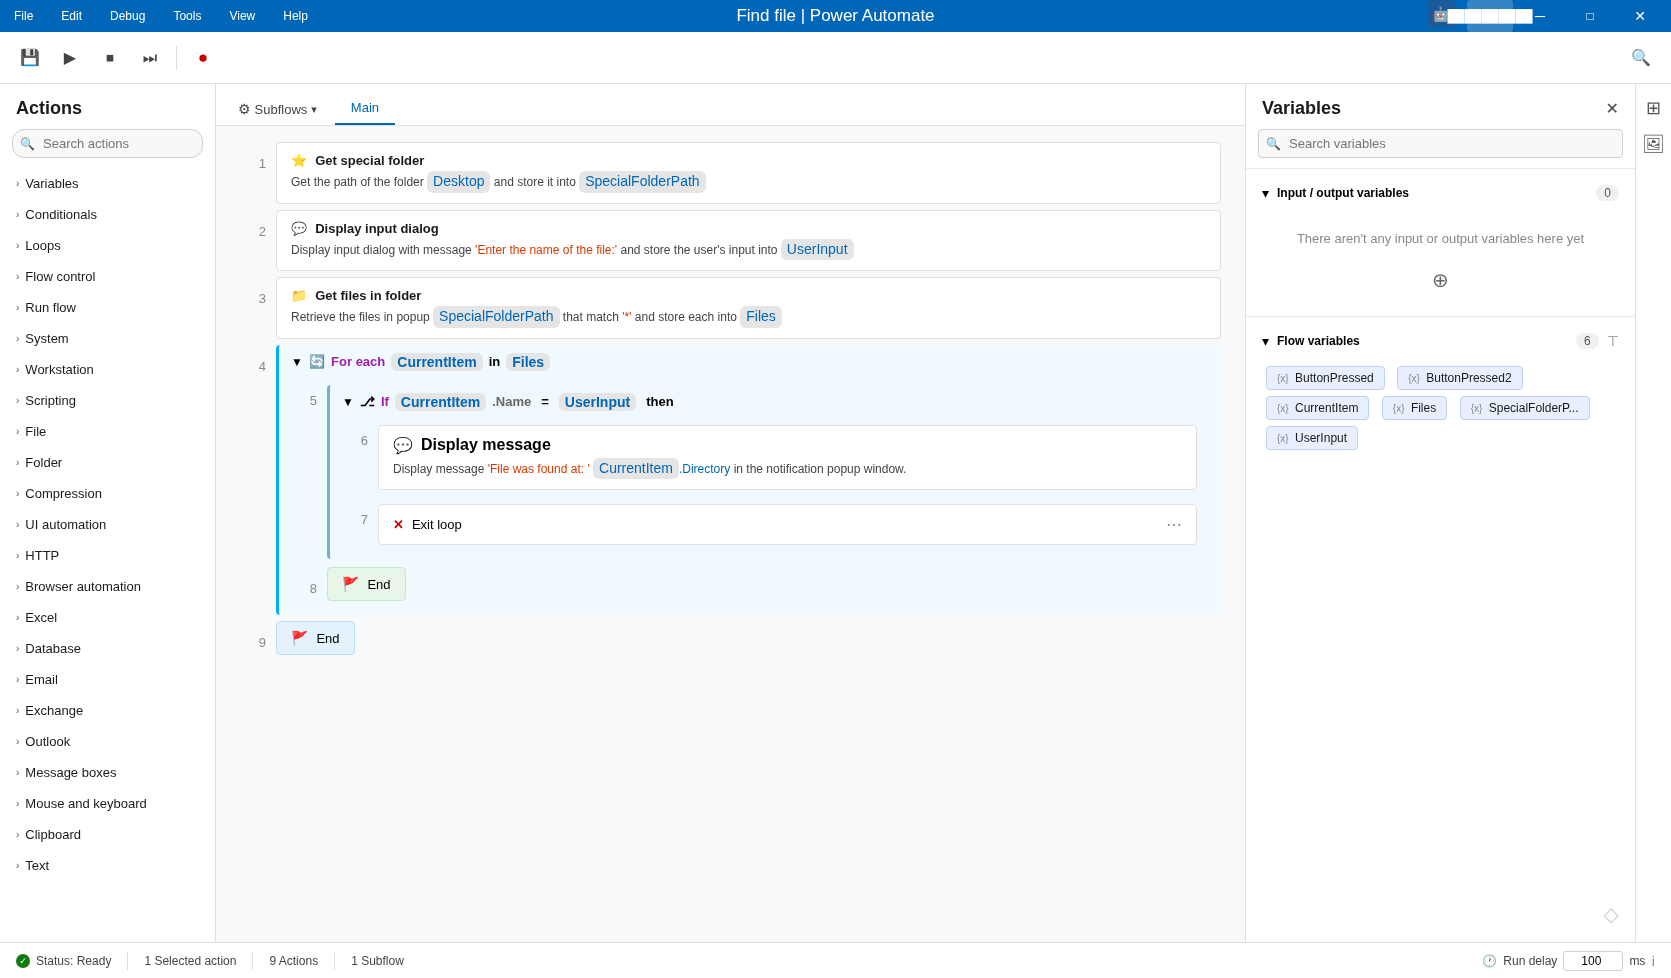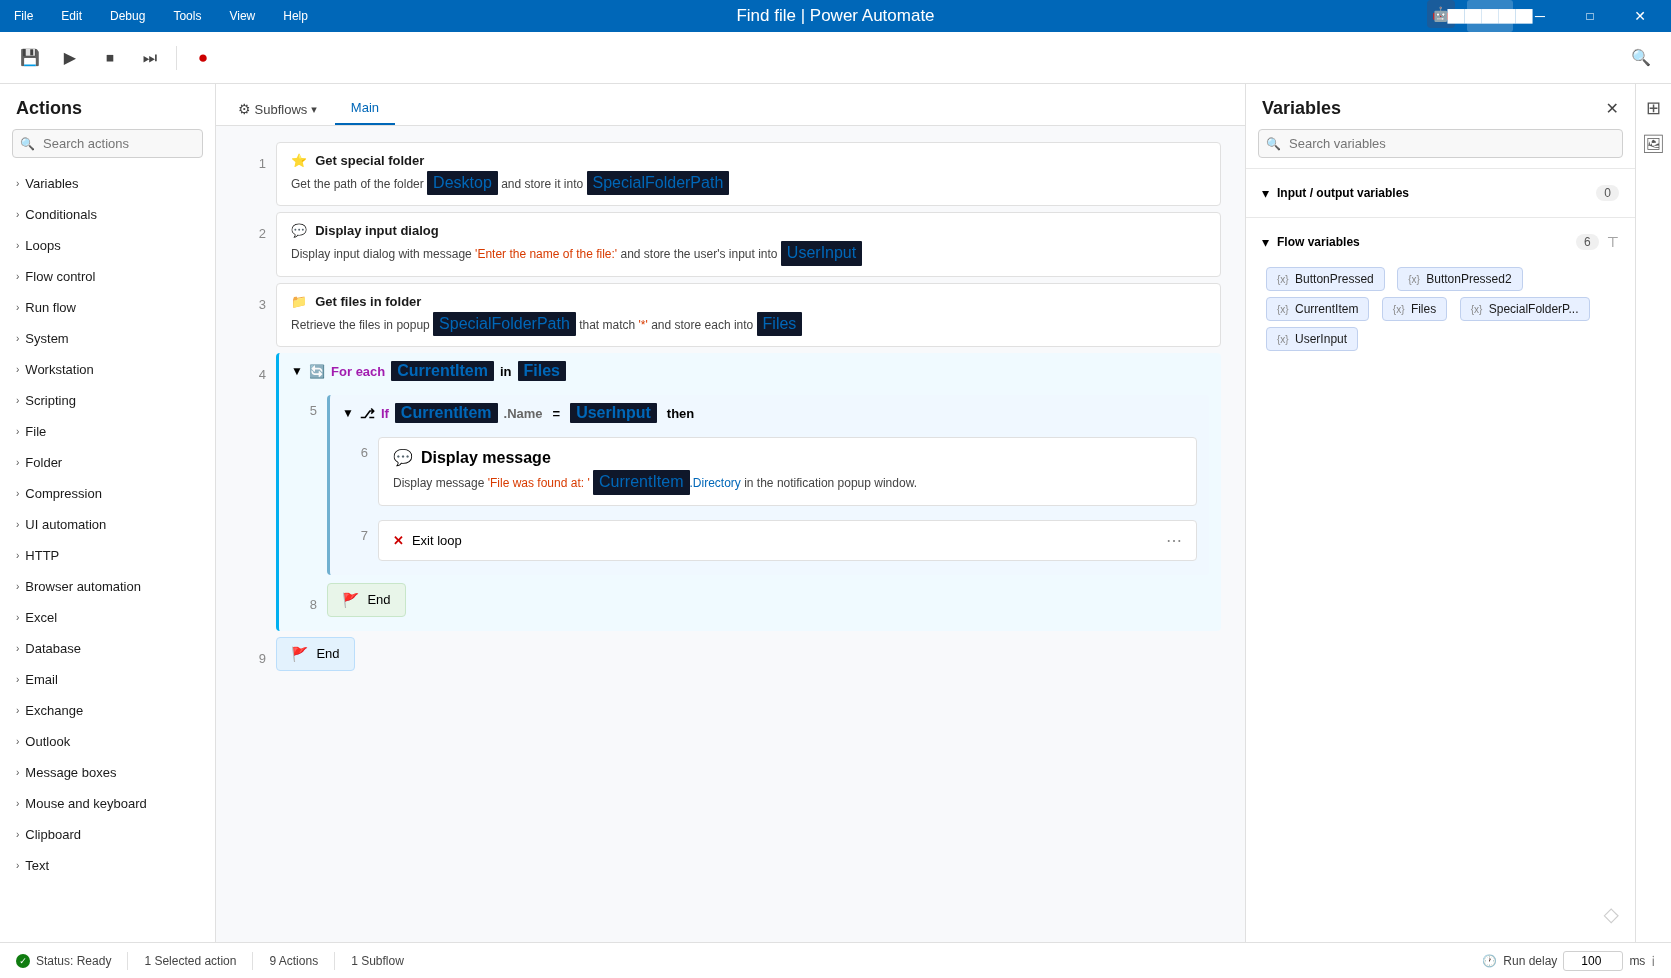--- a/index.html
+++ b/index.html
@@ -45,21 +45,21 @@
       color: #1a1a1a;
     }
     .search-box {
       margin: 0 12px 10px;
       position: relative;
     }
     .search-box input {
       width: 100%;
       padding: 6px 10px 6px 30px;
       border: 1px solid #d0d0d0;
-      border-radius: 4px;
+      border-radius: 12px;
       font-size: 13px;
       background: #f8f8f8;
       outline: none;
     }
     .search-box .search-icon {
       position: absolute;
       left: 8px;
       top: 50%;
       transform: translateY(-50%);
       color: #666;
@@ -175,25 +175,25 @@
       border: 1px solid #e0e0e0;
       border-radius: 4px;
       padding: 10px 14px;
       font-size: 13px;
       color: #1a1a1a;
     }
     .step-title { font-weight: 600; margin-bottom: 3px; display: flex; align-items: center; gap: 8px; }
     .step-desc { color: #444; font-size: 12px; line-height: 1.4; }
     .var-chip {
       display: inline-block;
-      background: #0f172a;
+      background: #e5e5e5;
       color: #0067b8;
       padding: 1px 6px;
-      border-radius: 1px;
-      font-size: 16px;
+      border-radius: 6px;
+      font-size: 14px;
     }
     .str-chip {
       display: inline-block;
       color: #d83b01;
       font-size: 12px;
     }
 
     
     .foreach-block {
       border-left: 3px solid #00b0f0;
@@ -677,20 +677,24 @@
       <div class="var-search">
         <span class="search-icon">🔍</span>
         <input type="text" placeholder="Search variables" style="">
       </div>
 
       <div class="var-section">
         <div class="var-section-header">
           <span style="font-size:14px;">▾</span>
           <span class="var-section-title">Input / output variables</span>
           <span class="var-count">0</span>
+        </div>
+        <div class="var-section-content">
+          <div class="no-vars">There aren't any input or output variables here yet</div>
+          <button class="add-var-btn">⊕</button>
         </div>
       </div>
 
       <div class="var-section">
         <div class="var-section-header">
           <span style="font-size:14px;">▾</span>
           <span class="var-section-title">Flow variables</span>
           <span class="var-count">6</span>
           <span class="filter-icon">⊤</span>
         </div>

